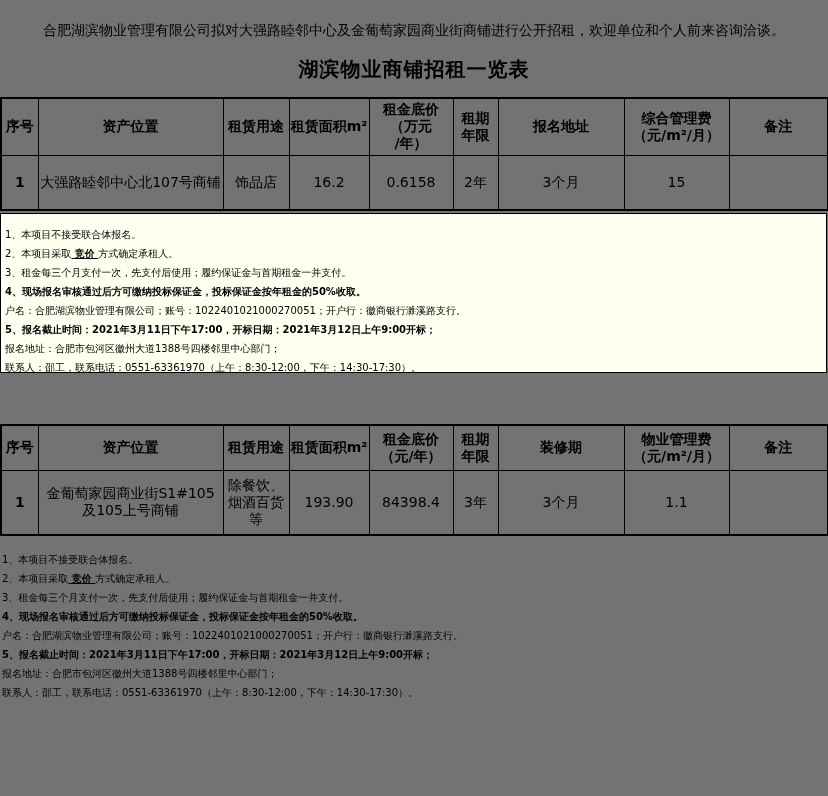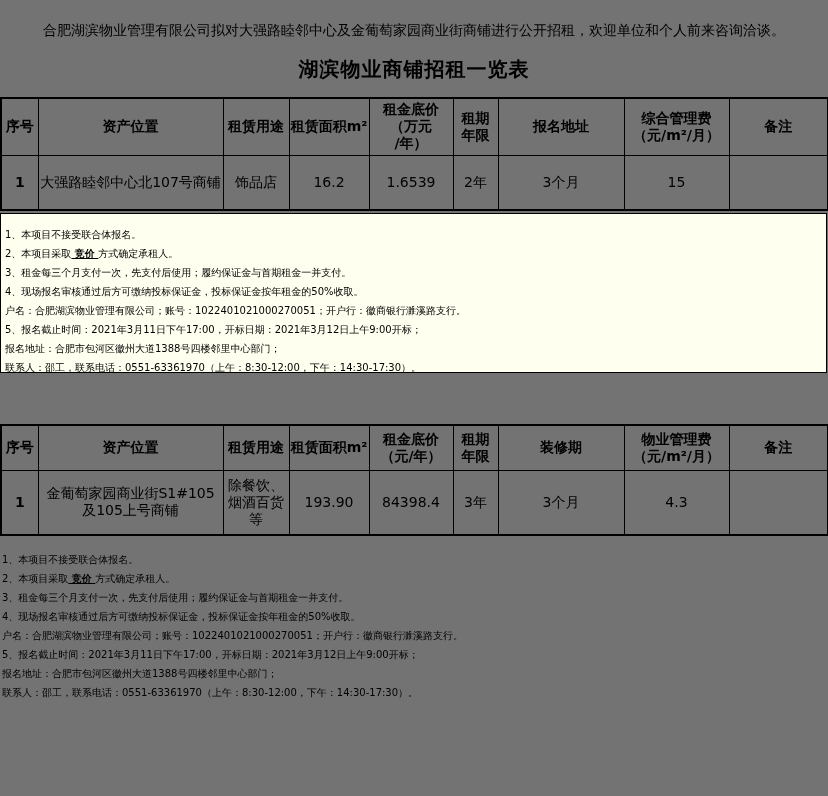--- a/index.html
+++ b/index.html
@@ -68,21 +68,21 @@
     border: 1px solid #000000;
     background: #FFFFF0;
     padding: 11px 4px 0 4px;
   }
   .notes-plain {
     margin-top: 14px;
     padding-left: 2px;
     width: 820px;
   }
   .note-line { white-space: nowrap; }
-  .bold { font-weight: normal; }
+  .bold { font-weight: bold; }
   .em {
     font-weight: bold;
     text-decoration: underline;
     white-space: pre;
     margin-top: 29px;
   }
 </style>
 </head>
 <body>
 
@@ -118,21 +118,21 @@
       <th>报名地址</th>
       <th>综合管理费
 （元/m²/月）</th>
       <th>备注</th>
     </tr>
     <tr class="drow">
       <td class="num">1</td>
       <td>大强路睦邻中心北107号商铺</td>
       <td>饰品店</td>
       <td>16.2</td>
-      <td>1.6539</td>
+      <td>0.6158</td>
       <td>2年</td>
       <td>3个月</td>
       <td>15</td>
       <td></td>
     </tr>
   </tbody>
     </table>
 
   <div class="notes notes-box">
     <div class="note-line">1、本项目不接受联合体报名。</div>
@@ -173,21 +173,21 @@
       <th>备注</th>
     </tr>
     <tr class="drow">
       <td class="num">1</td>
       <td>金葡萄家园商业街S1#105及105上号商铺</td>
       <td>除餐饮、烟酒百货等</td>
       <td>193.90</td>
       <td>84398.4</td>
       <td>3年</td>
       <td>3个月</td>
-      <td>4.3</td>
+      <td>1.1</td>
       <td></td>
     </tr>
   </tbody>
     </table>
 
   <div class="notes notes-plain">
     <div class="note-line">1、本项目不接受联合体报名。</div>
     <div class="note-line"><span>2、本项目采取</span><span class="em"> 竞价 </span><span>方式确定承租人。</span></div>
     <div class="note-line">3、租金每三个月支付一次，先支付后使用；履约保证金与首期租金一并支付。</div>
     <div class="note-line bold">4、现场报名审核通过后方可缴纳投标保证金，投标保证金按年租金的50%收取。</div>

